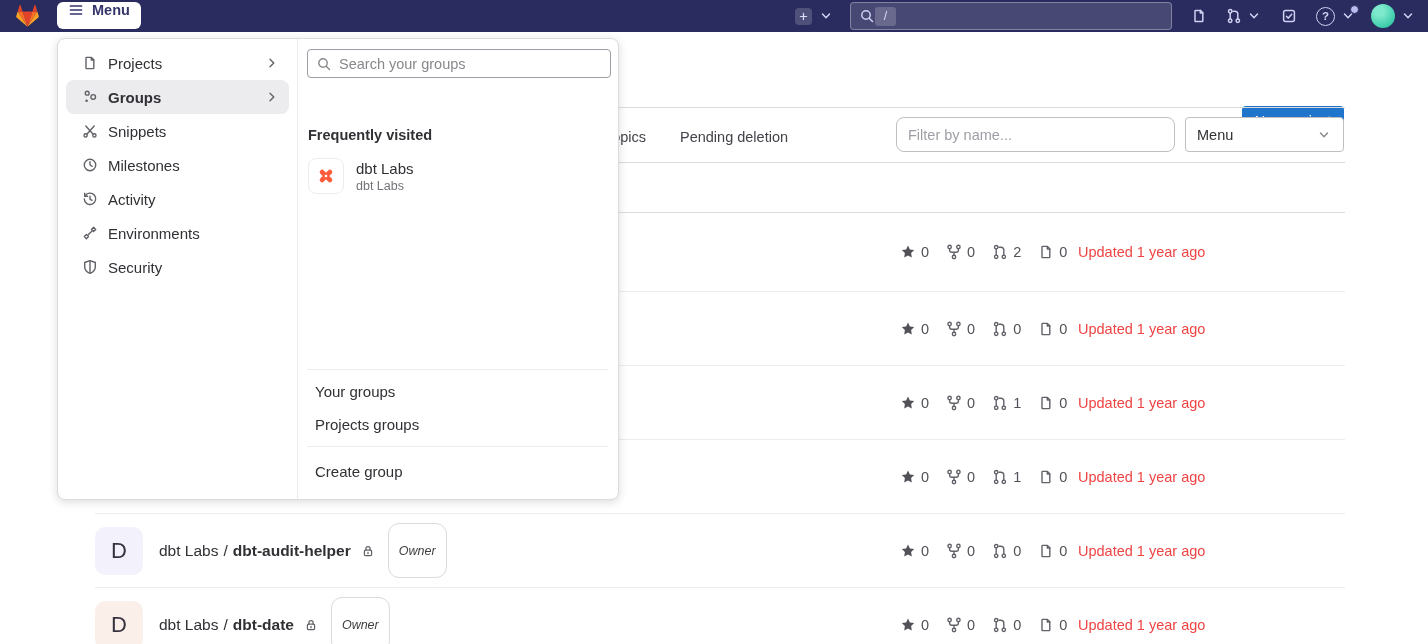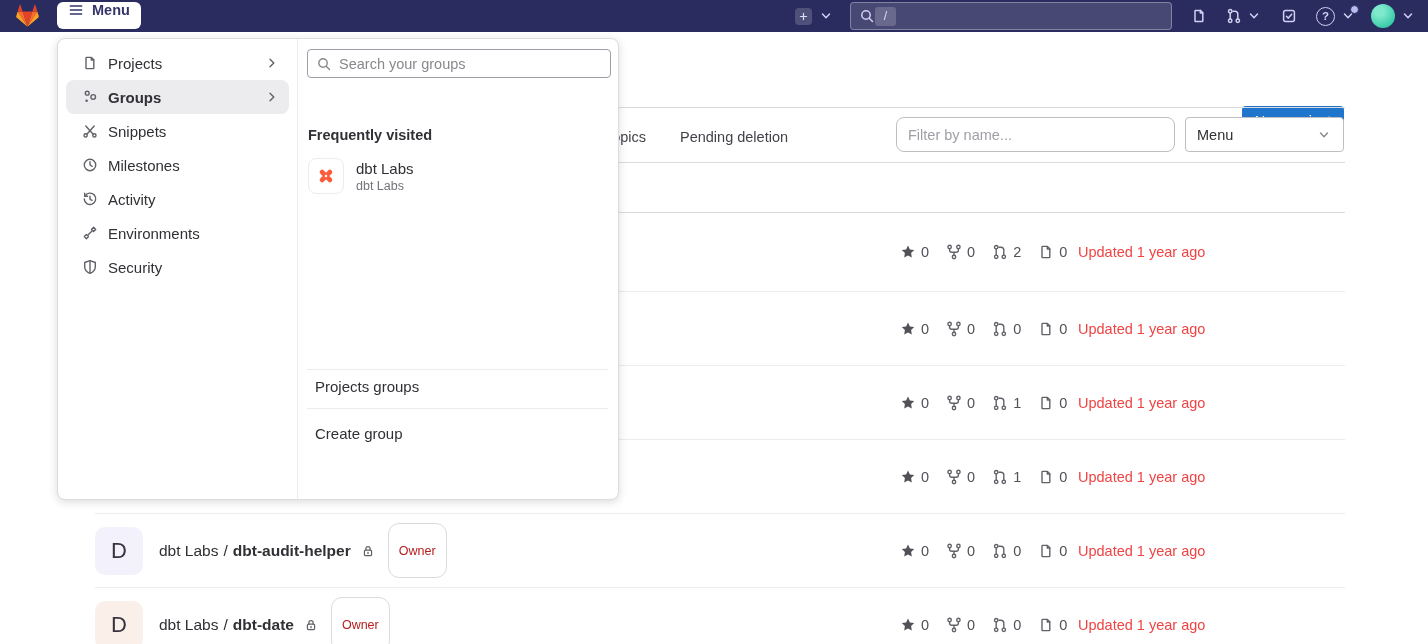--- a/index.html
+++ b/index.html
@@ -66,21 +66,21 @@
   .list{position:absolute;top:212px;left:95px;width:1250px;border-top:1px solid #dbdbde;}
   .project-row{height:73px;display:flex;align-items:center;border-bottom:1px solid #ececef;}
   .project-row.first{height:78px;}
   .row-left{width:805px;display:flex;align-items:center;}
   .p-avatar{width:48px;height:48px;border-radius:10px;display:flex;align-items:center;
             justify-content:center;font-size:22px;color:#37323f;margin-right:16px;flex:none;}
   .p-title{display:flex;align-items:center;gap:5px;font-size:15.5px;color:#303035;}
   .p-title .pname{font-weight:700;}
   .p-title .lock{margin-left:5px;}
   .badge{margin-left:8px;height:21px;padding:16px 10px;border:1px solid #dbdbde;border-radius:11px;
-         color:#b91c1c;font-size:12.5px;display:flex;align-items:center;background:#fff;}
+         color:#404040;font-size:12.5px;display:flex;align-items:center;background:#fff;font-style:italic;}
   .row-stats{display:flex;align-items:center;gap:17px;width:178px;flex:none;
              font-size:14.5px;color:#535158;}
   .stat{display:flex;align-items:center;gap:5px;}
   .star-fill{fill:#535158;stroke:none;}
   .row-updated{flex:1;text-align:left;font-size:14.5px;color:#ef4444;white-space:nowrap;}
 
   
   .popup{position:absolute;left:57px;top:38px;width:562px;height:462px;background:#fff;
          border:1px solid #dcdcde;border-radius:8px;box-shadow:0 2px 8px rgba(31,30,36,.16);
          z-index:15;display:flex;box-sizing:border-box;}
@@ -574,20 +574,21 @@
           </svg>
         </span>
         <span class="freq-txt">
           <div class="t">dbt Labs</div>
           <div class="s">dbt Labs</div>
         </span>
       </div>
 
       <div class="panel-bottom">
         <div class="panel-hr"></div>
+        <div class="panel-link first">Your groups</div>
         <div class="panel-link">Projects groups</div>
         <div class="panel-hr second"></div>
         <div class="panel-link create">Create group</div>
       </div>
     </div>
   </div>
 
 </div>
 
 </body></html>

